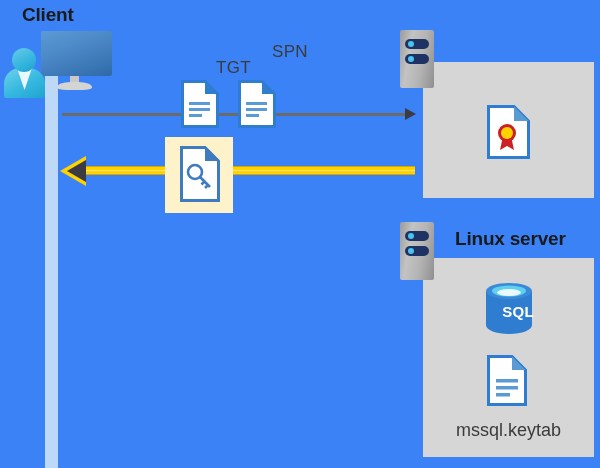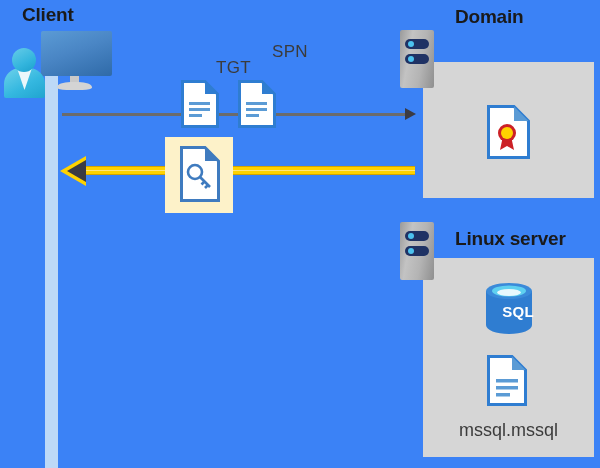--- a/index.html
+++ b/index.html
@@ -298,21 +298,20 @@
   <div class="abs server-box dc-box"></div>
   <div class="abs rack dc-rack">
     <div class="rack-bar one">
       <div class="rack-dot"></div>
     </div>
     <div class="rack-bar two">
       <div class="rack-dot"></div>
     </div>
   </div>
   <div class="abs server-title dc-title">
-    <div>Domain</div>
   </div>
   <div class="doc" style="left:487px;top:105px;">
     <svg width="43" height="54" viewBox="0 0 43 54">
       <path d="M1.5 1.5 H27 L41.5 16 V52.5 H1.5 Z" fill="#ffffff" stroke="#2f7dd1" stroke-width="3"></path>
       <path d="M27 1.5 L41.5 16 H27 Z" fill="#5b9bd5"></path>
       <path d="M16 31 L13 45 L20 41 L27 45 L24 31 Z" fill="#cc2026"></path>
       <circle cx="20" cy="28" r="9" fill="#cc2026"></circle>
       <circle cx="20" cy="28" r="6" fill="#ffd200"></circle>
     </svg>
   </div>
@@ -340,15 +339,15 @@
 
   <div class="doc" style="left:487px;top:355px;">
     <svg width="40" height="51" viewBox="0 0 40 51">
       <path d="M1.5 1.5 H25 L38.5 15 V49.5 H1.5 Z" fill="#ffffff" stroke="#2f7dd1" stroke-width="3"></path>
       <path d="M25 1.5 L38.5 15 H25 Z" fill="#5b9bd5"></path>
       <rect x="9" y="24" width="22" height="3.5" fill="#5b9bd5"></rect>
       <rect x="9" y="31" width="22" height="3.5" fill="#5b9bd5"></rect>
       <rect x="9" y="38" width="14" height="3.5" fill="#5b9bd5"></rect>
     </svg>
   </div>
-  <div class="abs keytab-caption">mssql.mssql</div>
+  <div class="abs keytab-caption">mssql.keytab</div>
 
 </div>
 
 </body></html>

